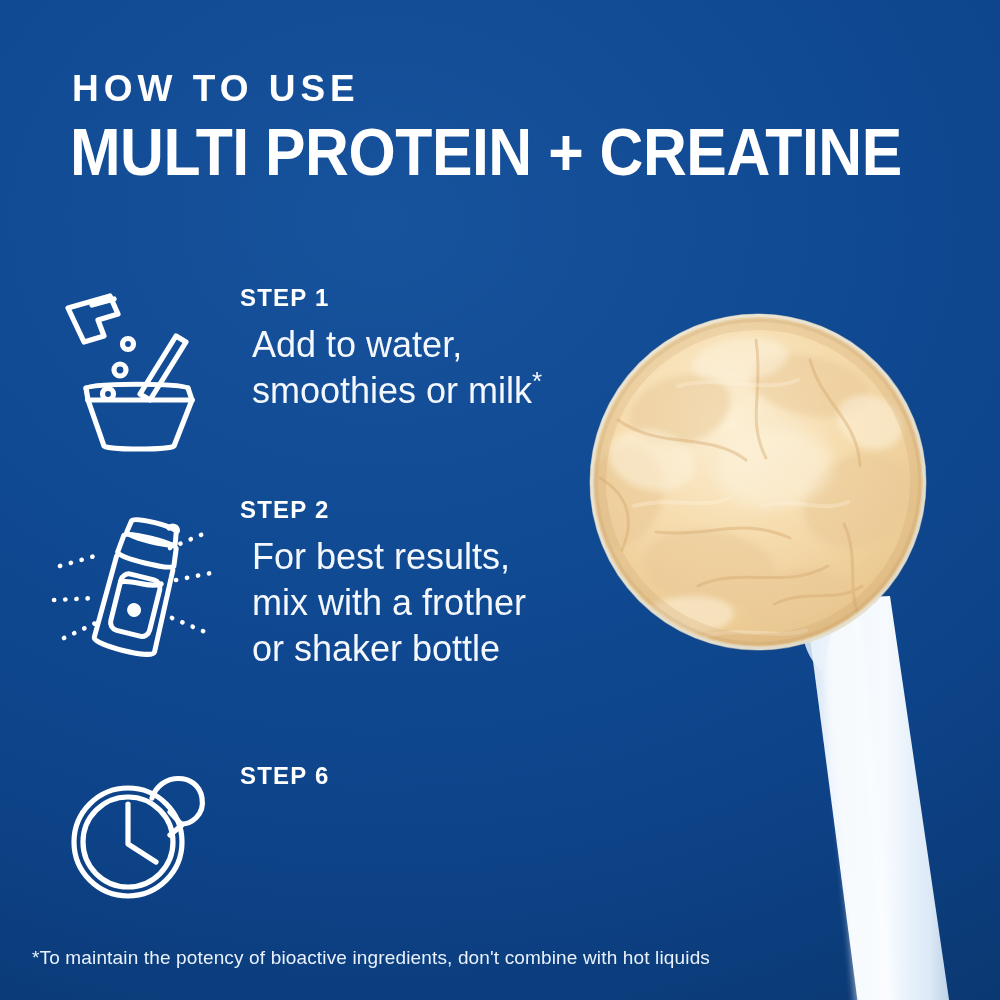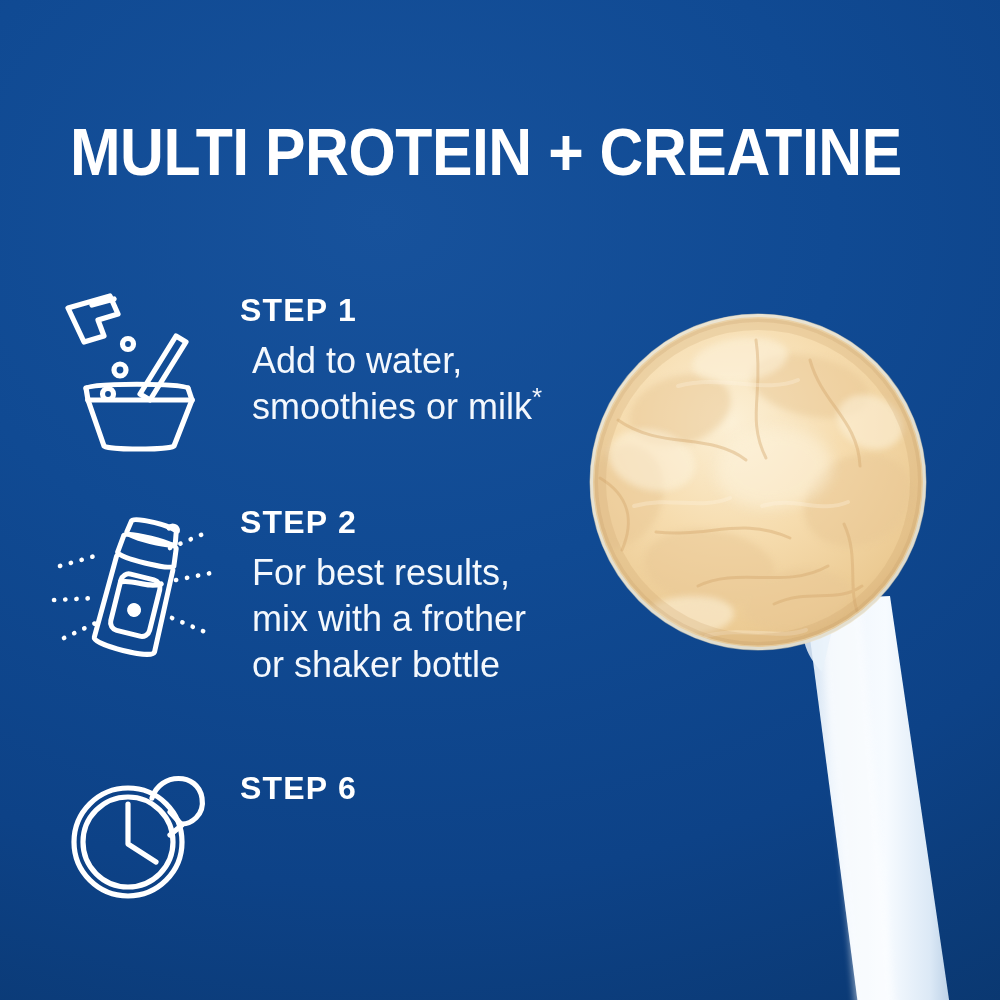--- a/index.html
+++ b/index.html
@@ -61,25 +61,25 @@
     height: 160px;
   }
   .step-icon svg { display: block; width: 100%; height: 100%; overflow: visible; }
   .step-body {
     position: absolute;
     left: 200px;
     top: 0;
     width: 420px;
   }
   .step-title {
-    font-size: 32px;
+    font-size: 24px;
     font-weight: 700;
     letter-spacing: 1.2px;
     line-height: 1;
-    margin: 8px 0 12px 0;
+    margin: 0 0 12px 0;
     color: #ffffff;
   }
   .step-text {
     font-size: 36px;
     font-weight: 300;
     line-height: 1.28;
     margin: 12px;
     color: #f4f8fd;
     white-space: pre-line;
   }
@@ -197,20 +197,21 @@
         </g>
 
         <circle cx="198" cy="182" r="165" fill="none" stroke="#c9a16a" stroke-width="26" opacity="0.22"></circle>
         <circle cx="198" cy="182" r="165" fill="none" stroke="#b88f5e" stroke-width="10" opacity="0.2"></circle>
       </g>
 
       <circle cx="198" cy="182" r="166" fill="none" stroke="#f0dcb4" stroke-width="5" opacity="0.55"></circle>
     </svg>
   </div>
 
+  <div class="eyebrow">HOW TO USE</div>
   <div class="headline">MULTI PROTEIN + CREATINE</div>
 
   <div class="step" id="step1">
     <div class="step-icon">
       <svg viewBox="0 0 150 165" xmlns="http://www.w3.org/2000/svg" fill="none" stroke="#ffffff" stroke-width="5.2" stroke-linecap="round" stroke-linejoin="round" aria-hidden="true">
 
         <path d="M6 20 L48 8 L56 26 L36 32 L42 48 L22 54 L6 20 Z"></path>
         <path d="M30 17 L52 11"></path>
 
         <circle cx="66" cy="56" r="5.5"></circle>
@@ -278,14 +279,15 @@
 
         <path d="M86 36 C94 10 132 10 136 36 C139 54 124 62 116 62"></path>
         <path d="M104 50 L116 63 L104 73"></path>
       </svg>
     </div>
     <div class="step-body">
       <div class="step-title">STEP 6</div>
     </div>
   </div>
 
+  <div class="footnote">*To maintain the potency of bioactive ingredients, don't combine with hot liquids</div>
 
 </div>
 
 </body></html>

